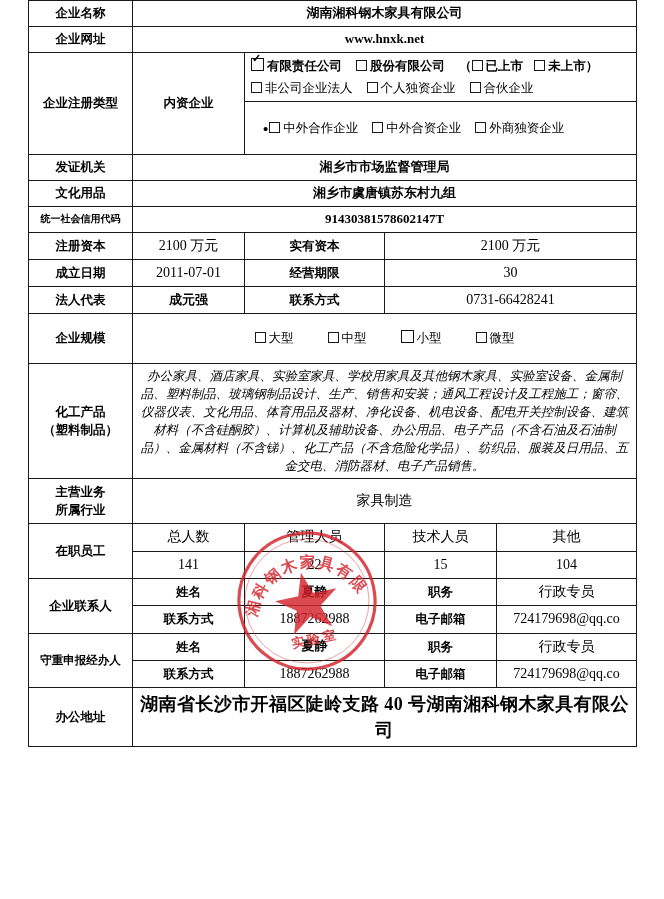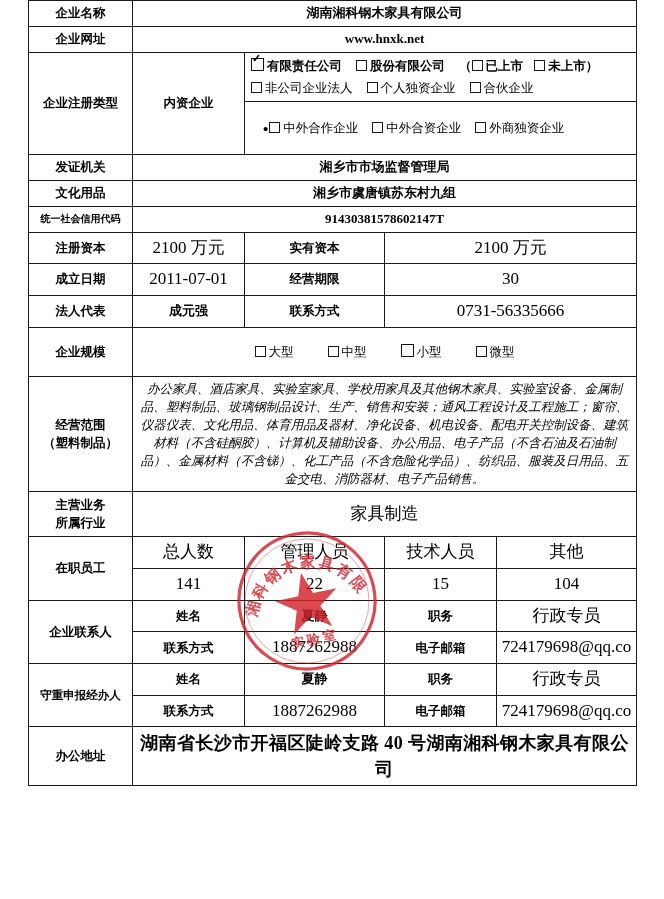--- a/index.html
+++ b/index.html
@@ -47,21 +47,21 @@
   }
   .lbl {
     font-weight: bold;
     font-size: 12.5px;
   }
   .val-big {
     font-weight: bold;
     font-size: 13px;
   }
   .val {
-    font-size: 17px;
+    font-size: 14px;
   }
   .chk-row {
     display: flex;
     align-items: center;
     gap: 14px;
     font-size: 12.5px;
     padding-left: 4px;
     white-space: nowrap;
   }
   .box {
@@ -210,38 +210,38 @@
       <td class="lbl">成立日期</td>
       <td class="val">2011-07-01</td>
       <td class="lbl">经营期限</td>
       <td colspan="2" class="val">30</td>
     </tr>
 
     <tr>
       <td class="lbl">法人代表</td>
       <td class="val-big">成元强</td>
       <td class="lbl">联系方式</td>
-      <td colspan="2" class="val">0731-56335666</td>
+      <td colspan="2" class="val">0731-66428241</td>
     </tr>
 
     <tr>
       <td class="lbl">企业规模</td>
       <td colspan="4" style="padding:10px">
         <div class="chk-row" style="justify-content:center; gap:34px; padding:5px 0">
           <span class="opt"><span class="box"></span><span>大型</span></span>
           <span class="opt"><span class="box"></span><span>中型</span></span>
           <span class="opt"><span class="box thick"></span><span>小型</span></span>
           <span class="opt"><span class="box"></span><span>微型</span></span>
         </div>
       </td>
     </tr>
 
     <tr>
       <td class="lbl two-line-label">
-        <div>经营范围</div>
+        <div>化工产品</div>
         <div>（塑料制品）</div>
       </td>
       <td colspan="4" class="scope-text">办公家具、酒店家具、实验室家具、学校用家具及其他钢木家具、实验室设备、金属制品、塑料制品、玻璃钢制品设计、生产、销售和安装；通风工程设计及工程施工；窗帘、仪器仪表、文化用品、体育用品及器材、净化设备、机电设备、配电开关控制设备、建筑材料（不含硅酮胶）、计算机及辅助设备、办公用品、电子产品（不含石油及石油制品）、金属材料（不含锑）、化工产品（不含危险化学品）、纺织品、服装及日用品、五金交电、消防器材、电子产品销售。</td>
     </tr>
 
     <tr>
       <td class="lbl two-line-label">
         <div>主营业务</div>
         <div>所属行业</div>
       </td>

